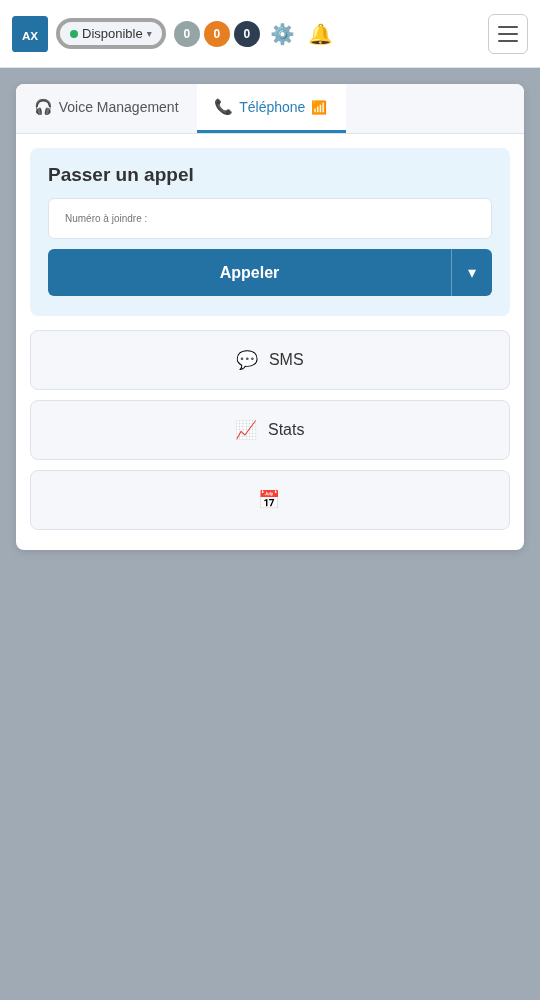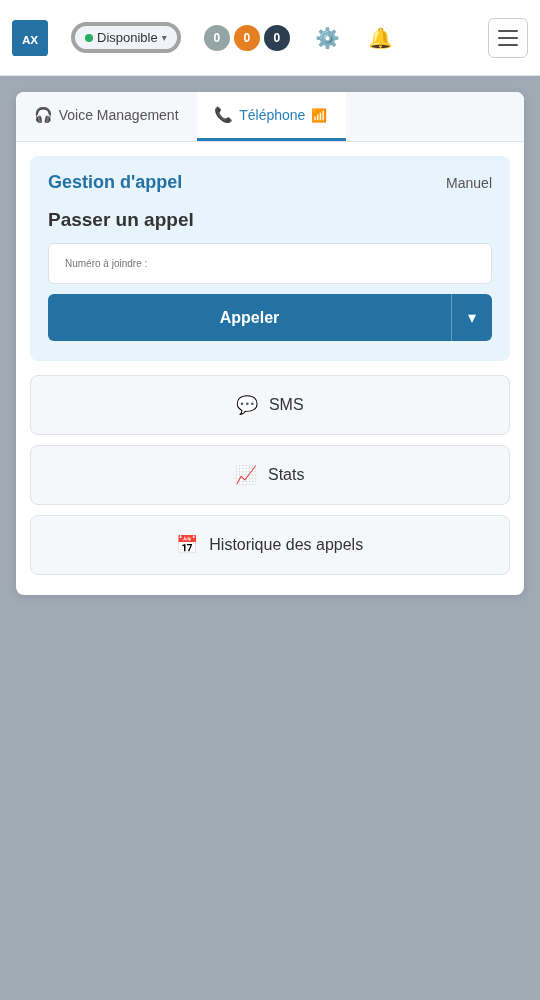--- a/index.html
+++ b/index.html
@@ -12,22 +12,22 @@
       overflow: hidden;
     }
 
     
     .navbar {
       background-color: #ffffff;
       border-bottom: 1px solid #dde3ea;
       display: flex;
       align-items: center;
       padding: 0 12px;
-      height: 76px;
-      gap: 23px;
+      height: 68px;
+      gap: 8px;
     }
 
     .logo-area {
       display: flex;
       align-items: center;
       gap: 6px;
       flex: 0 0 auto;
     }
 
     .logo-icon {
@@ -314,24 +314,20 @@
       <span>Voice Management</span>
     </div>
     <div class="tab active">
       <span class="tab-icon">📞</span>
       <span>Téléphone</span>
       <span class="wifi-icon">📶</span>
     </div>
   </div>
 
   <div class="gestion-card">
-    <div class="gestion-header">
-      <span class="gestion-title">Gestion d'appel</span>
-      <span class="gestion-mode">Manuel</span>
-    </div>
 
     <div class="passer-label">Passer un appel</div>
 
     <input class="phone-input" type="text" placeholder="Numéro à joindre :" style="">
 
     <div class="call-btn-row">
       <button class="call-btn">Appeler</button>
       <button class="call-dropdown-btn">
         <span>▾</span>
       </button>
@@ -342,17 +338,16 @@
     <button class="action-btn">
       <span class="btn-icon">💬</span>
       <span>SMS</span>
     </button>
     <button class="action-btn">
       <span class="btn-icon">📈</span>
       <span>Stats</span>
     </button>
     <button class="action-btn">
       <span class="btn-icon">📅</span>
-      <span>Historique des appels</span>
     </button>
   </div>
 
 </div>
 
 </body></html>

